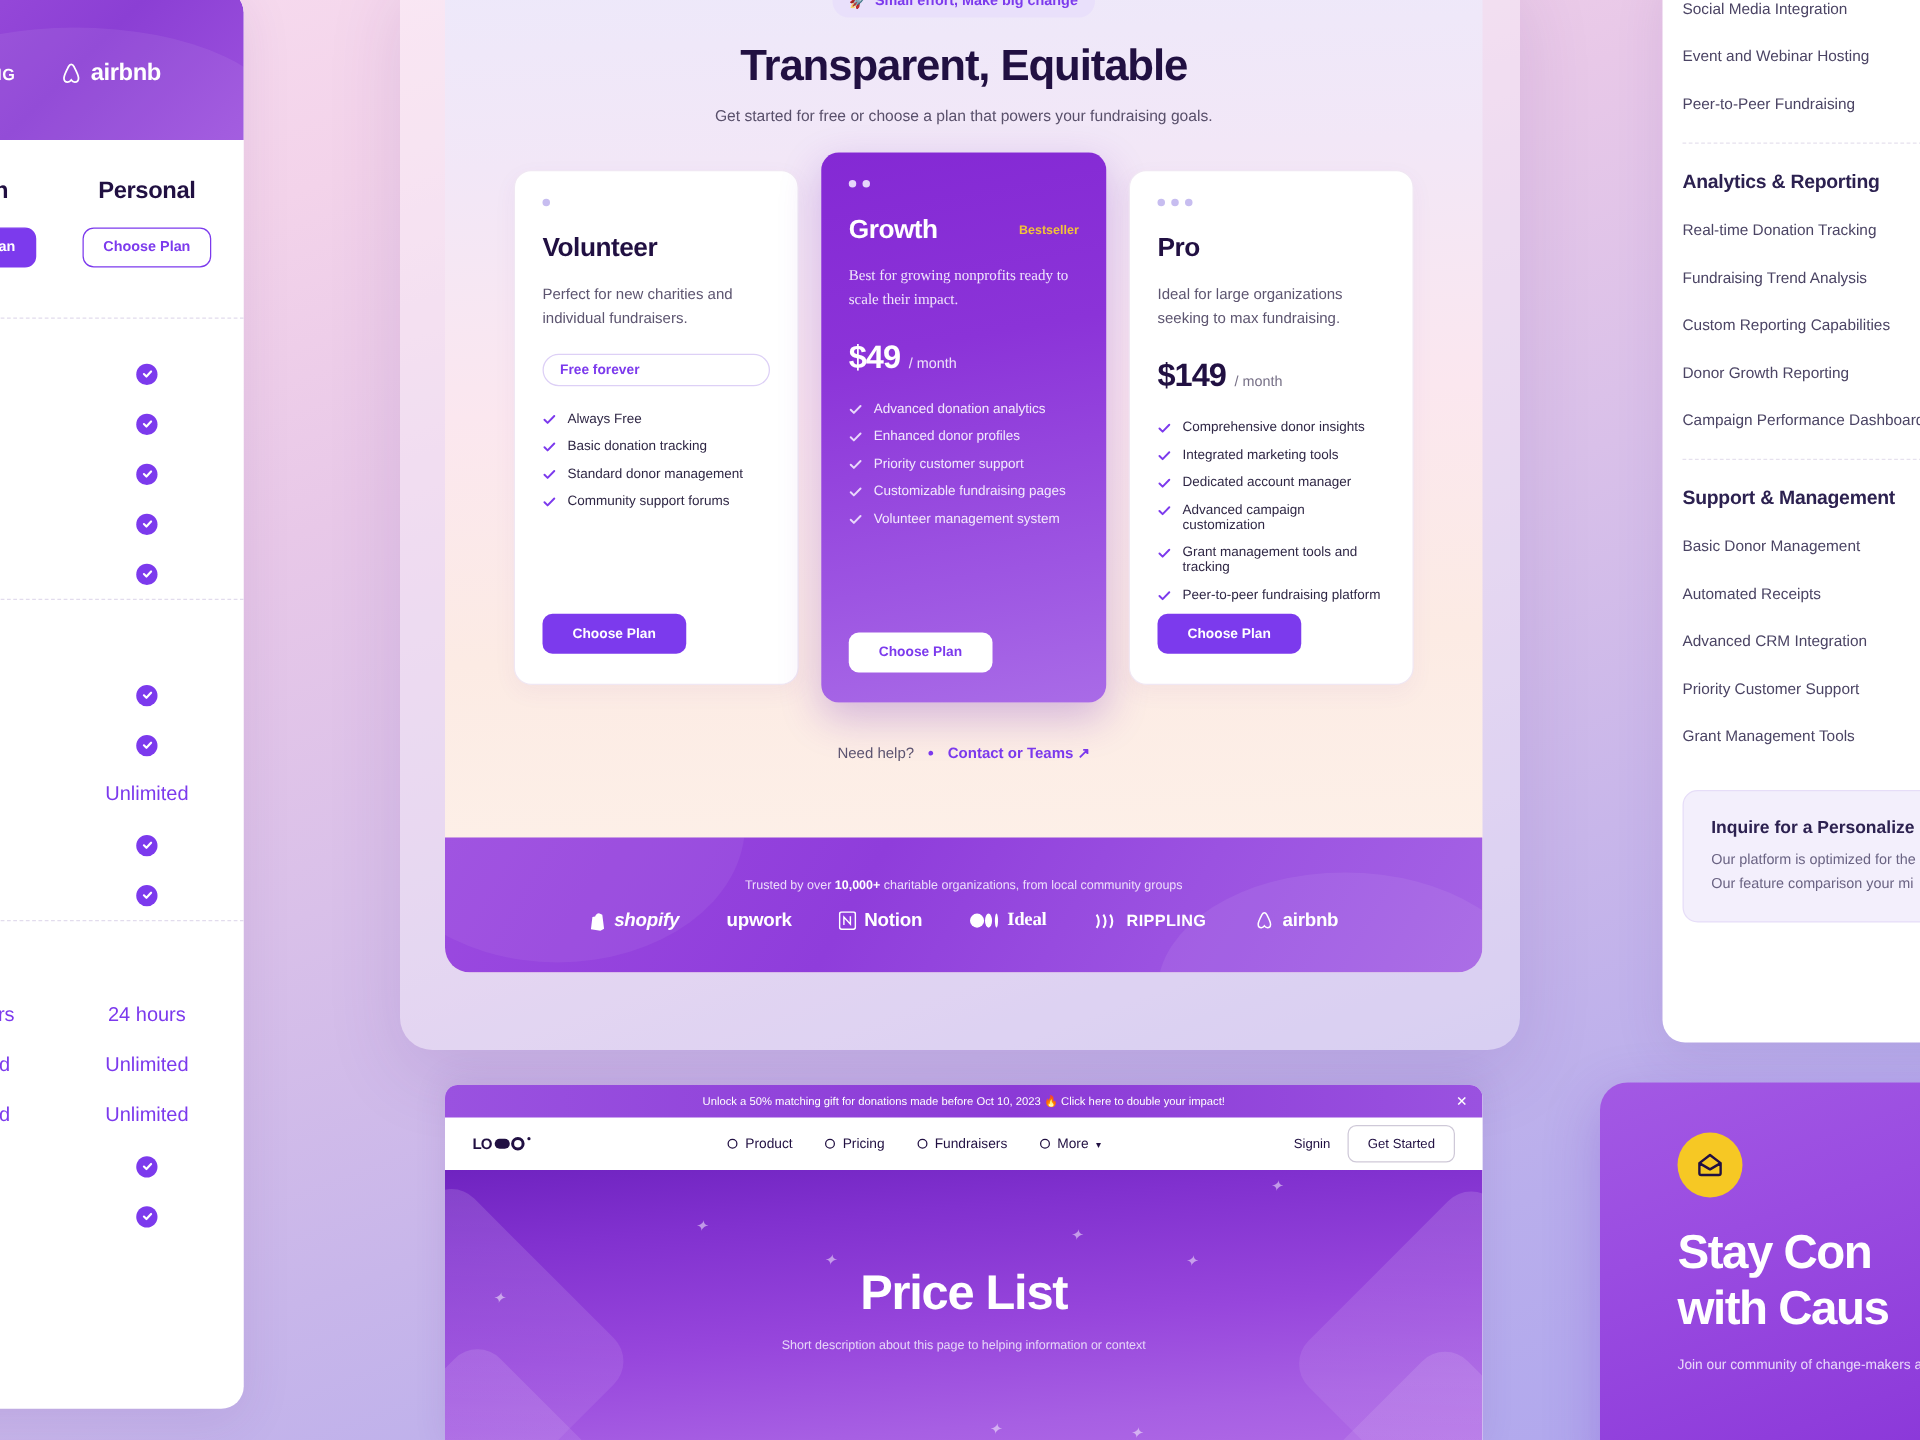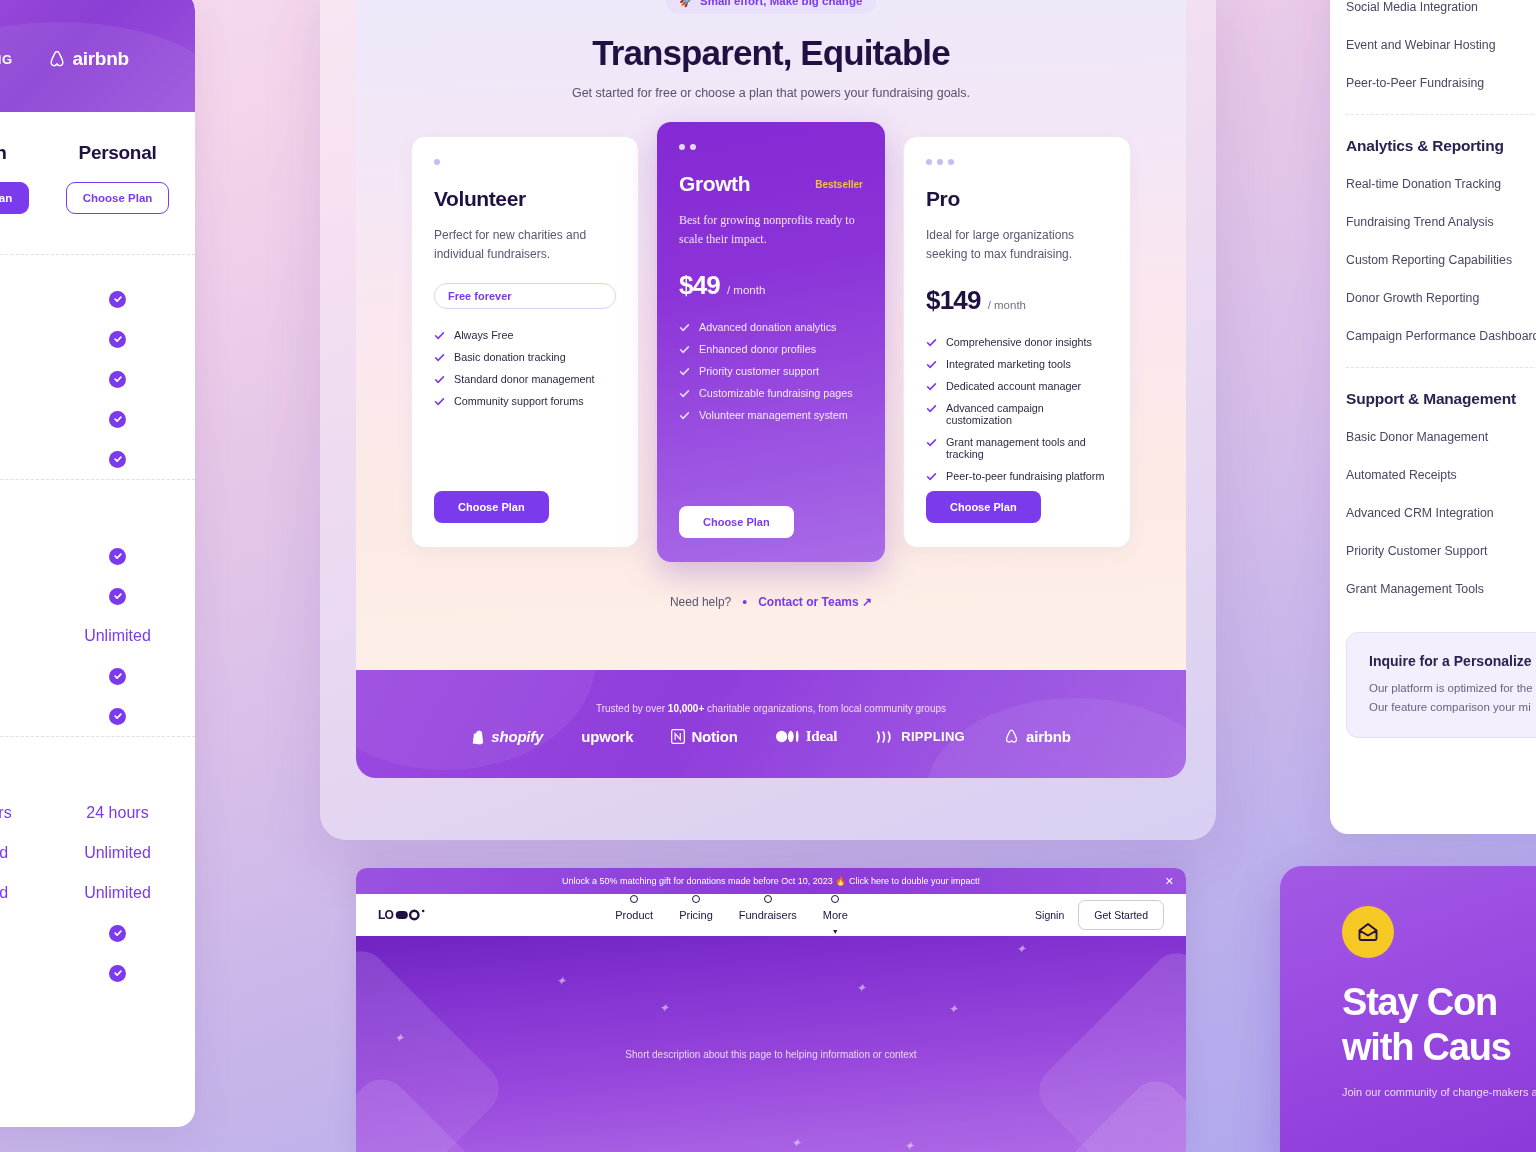--- a/index.html
+++ b/index.html
@@ -157,21 +157,21 @@
     display:flex; align-items:center; justify-content:center; position:relative;
     color:#fff; font-size:9px; font-weight:500;
   }
   .mock-close{ position:absolute; right:12px; top:50%; transform:translateY(-50%);
      font-size:11px; cursor:pointer; }
   .mock-nav{ height:42px; background:#fff; display:flex; align-items:center;
              padding:0 22px; }
   .mock-logo{ font-size:16px; font-weight:800; color:#211042; letter-spacing:-1px;
       display:flex; align-items:center; gap:1px; }
   .mock-menu{ display:flex; gap:26px; margin-left:auto; margin-right:auto; }
-  .mock-mi{ display:flex; align-items:center; gap:6px; font-size:11px; color:#211042; cursor:pointer;flex-direction:column; }
+  .mock-mi{ display:flex; align-items:center; gap:6px; font-size:11px; color:#211042; cursor:pointer; }
   .ring{ width:8px; height:8px; border-radius:50%; border:1.4px solid #211042; }
   .mock-right{ display:flex; align-items:center; gap:14px; }
   .signin{ font-size:10.5px; color:#211042; cursor:pointer; }
   .getstarted{ font-size:10.5px; color:#211042; border:1px solid #cfc9d8;
      border-radius:7px; padding:8px 15px; cursor:pointer; background:#fff;}
   .mock-hero{
     position:relative; height:222px; overflow:hidden;
     background:linear-gradient(175deg,#6f23c0 0%,#8131cf 22%,#9746dc 55%,#a75fe3 82%,#b06ae6 100%);
     display:flex; flex-direction:column; align-items:center; justify-content:center;
   }
@@ -664,20 +664,21 @@
     <i class="diamond d3"></i>
     <i class="diamond d4"></i>
     <i class="spark" style="left:200px;top:38px">✦</i>
     <i class="spark" style="left:303px;top:65px">✦</i>
     <i class="spark" style="left:500px;top:45px">✦</i>
     <i class="spark" style="left:592px;top:66px">✦</i>
     <i class="spark" style="left:660px;top:6px">✦</i>
     <i class="spark" style="left:38px;top:95px">✦</i>
     <i class="spark" style="left:435px;top:200px">✦</i>
     <i class="spark" style="left:548px;top:203px">✦</i>
+    <div class="mock-title">Price List</div>
     <div class="mock-sub">Short description about this page to helping information or context</div>
   </div>
 </div>
 
 <div class="right-panel">
   <div class="rp-inner" id="rp-inner">
       <div class="rp-item">Social Media Integration</div>
       <div class="rp-item">Event and Webinar Hosting</div>
       <div class="rp-item">Peer-to-Peer Fundraising</div>
       <div class="rp-div"></div>

